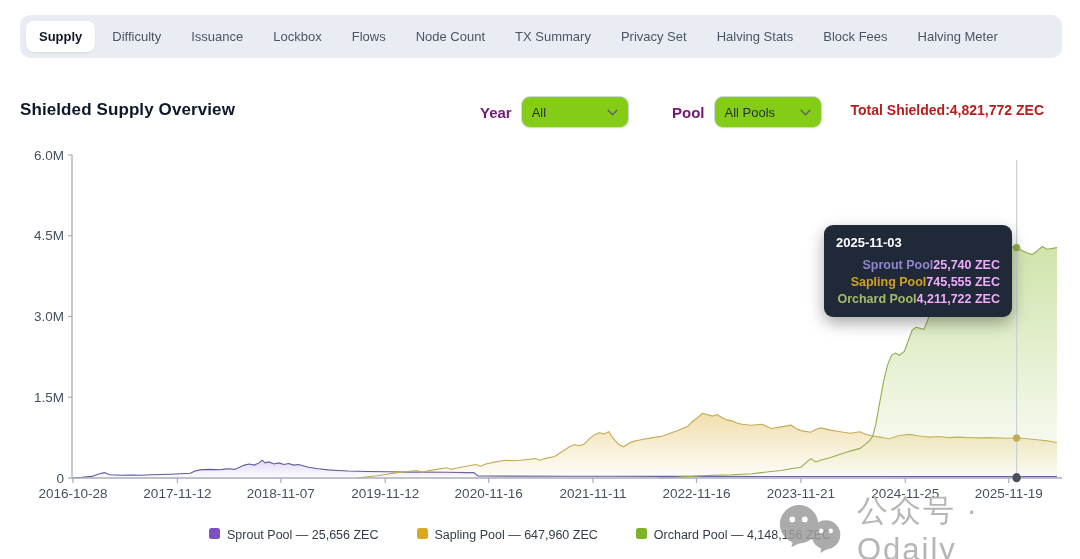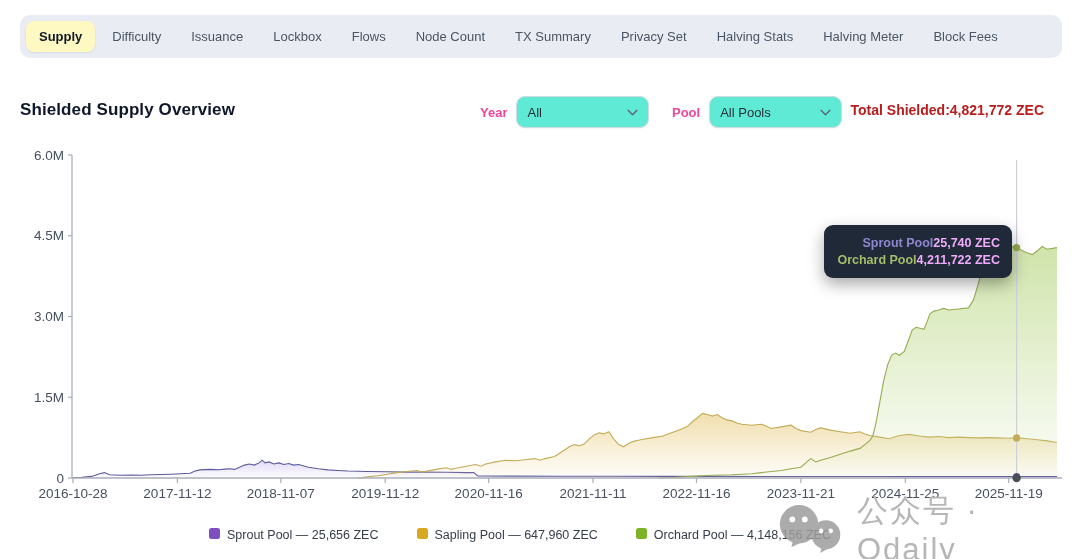--- a/index.html
+++ b/index.html
@@ -6,32 +6,32 @@
   html,body { width:1080px; height:559px; background:#fdfdfd; overflow:hidden;
               font-family:"Liberation Sans", sans-serif; }
   .page { position:relative; width:1080px; height:559px; background:#ffffff; }
 
   
   .tabbar { position:absolute; left:20px; top:15px; width:1042px; height:43px;
             background:#e9edf3; border-radius:10px; display:flex; align-items:center;
             padding:0 6px; gap:4px; }
   .tab { font-size:13px; color:#4b5563; padding:8px 13px; border-radius:8px;
          white-space:nowrap; cursor:pointer; }
-  .tab.active { background:#fef9c3; color:#101726; font-weight:bold;
+  .tab.active { background:#ffffff; color:#101726; font-weight:bold;
                 box-shadow:0 1px 2px rgba(0,0,0,.08); }
 
   
   .page-title { position:absolute; left:20px; top:100px; font-size:17px;
                 font-weight:bold; color:#0f172a; letter-spacing:.1px; }
   .ctl { position:absolute; top:96px; display:flex; align-items:center; gap:9px; }
   .ctl-year { left:480px; }
   .ctl-pool { left:672px; }
-  .ctl-label { font-size:13px; font-weight:bold; color:#ec4899; }
+  .ctl-label { font-size:15px; font-weight:bold; color:#701a75; }
   .select { display:flex; align-items:center; justify-content:space-between;
-            width:133px; height:32px; background:#5eead4; border:1px solid #d2d8e0;
+            width:108px; height:32px; background:#84cc16; border:1px solid #d2d8e0;
             border-radius:9px; padding:0 10px; font-size:13px; color:#27303e;
             box-shadow:0 1px 1px rgba(0,0,0,.04); cursor:pointer; }
   .chev { width:11px; height:7px; flex:0 0 auto; }
   .total { position:absolute; right:36px; top:102px; font-size:14px;
            font-weight:bold; color:#b91c1c; }
 
   
   .chart-svg { position:absolute; left:0; top:0; }
 
   
@@ -64,22 +64,22 @@
   <div class="tabbar" id="tabbar">
       <div class="tab active">Supply</div>
       <div class="tab">Difficulty</div>
       <div class="tab">Issuance</div>
       <div class="tab">Lockbox</div>
       <div class="tab">Flows</div>
       <div class="tab">Node Count</div>
       <div class="tab">TX Summary</div>
       <div class="tab">Privacy Set</div>
       <div class="tab">Halving Stats</div>
+      <div class="tab">Block Fees</div>
       <div class="tab">Halving Meter</div>
-      <div class="tab">Block Fees</div>
     </div>
 
   <div class="page-title">Shielded Supply Overview</div>
 
   <div class="ctl ctl-year">
     <span class="ctl-label">Year</span>
     <div class="select">
       <span>All</span>
       <svg class="chev" viewBox="0 0 12 8">
         <path d="M1 1.5 L6 6.5 L11 1.5" fill="none" stroke="#5b6472" stroke-width="1.6" stroke-linecap="round" stroke-linejoin="round"></path>
@@ -153,24 +153,29 @@
       <line x1="1008.735" y1="478" x2="1008.735" y2="483" stroke="#a8aeb8" stroke-width="1.2"></line>
       <text x="1008.735" y="498" text-anchor="middle" font-size="13.5" fill="#46505f">2025-11-19</text>
       <line x1="1016.615" y1="160" x2="1016.615" y2="478" stroke="#ccd1d8" stroke-width="1.2"></line>
       <circle cx="1016.615" cy="476.6003333333333" r="3.6" fill="#5c5a9e"></circle>
       <circle cx="1016.615" cy="437.89416666666665" r="3.6" fill="#c4ab55"></circle>
       <circle cx="1016.615" cy="247.59333333333333" r="3.6" fill="#97ab50"></circle>
       <circle cx="1016.615" cy="478" r="4.2" fill="#4a4f57"></circle>
     </svg>
 
   <div class="tooltip">
+    <div class="tt-date">2025-11-03</div>
     <div id="tt-rows">
         <div class="tt-row">
           <span class="tt-label" style="color: rgb(143, 134, 207);">Sprout Pool</span>
           <span class="tt-val">25,740 ZEC</span>
+        </div>
+        <div class="tt-row">
+          <span class="tt-label" style="color: rgb(207, 161, 39);">Sapling Pool</span>
+          <span class="tt-val">745,555 ZEC</span>
         </div>
         <div class="tt-row">
           <span class="tt-label" style="color: rgb(164, 189, 106);">Orchard Pool</span>
           <span class="tt-val">4,211,722 ZEC</span>
         </div>
       </div>
   </div>
 
   <div class="legend" id="legend">
       <div class="lg-item">

